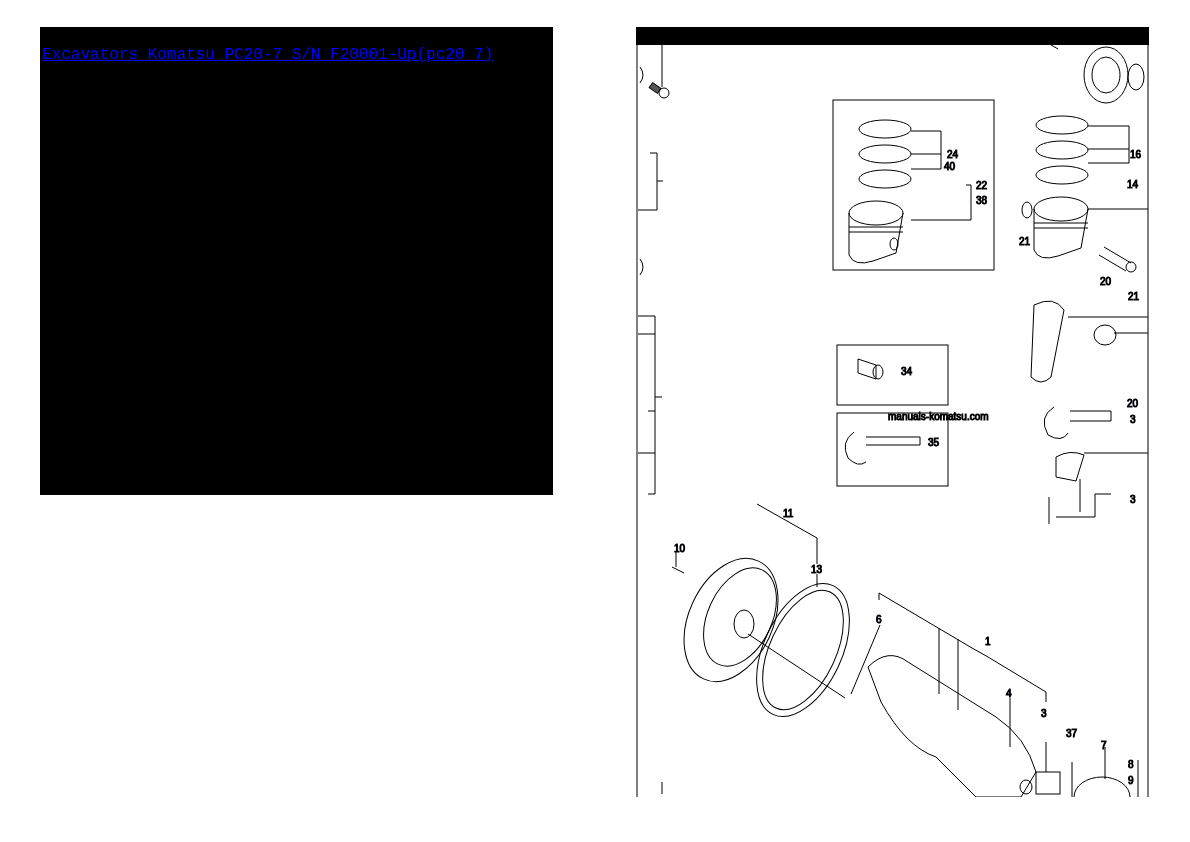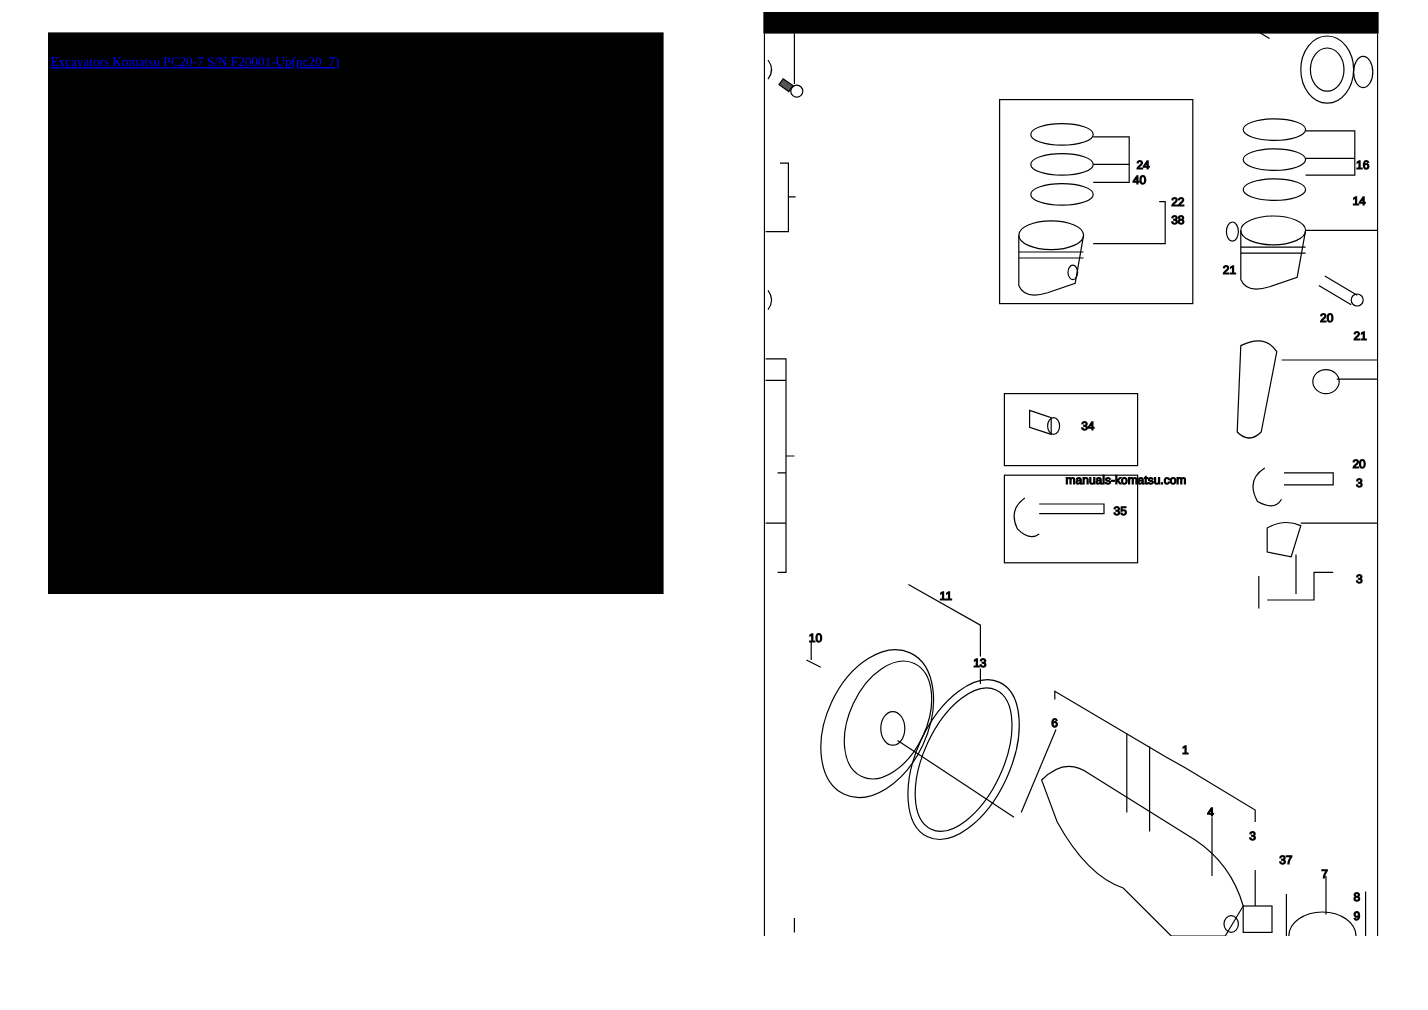--- a/index.html
+++ b/index.html
@@ -1,19 +1,19 @@
 <!DOCTYPE html>
 <html><head>
 <meta charset="utf-8">
 <style>
   html, body { margin:0; padding:0; }
   body { width:1190px; height:842px; background:#ffffff; position:relative; overflow:hidden; font-family:"Liberation Serif", serif; }
   .left-panel { position:absolute; left:40px; top:27px; width:513px; height:468px; background:#000000; }
-  .left-panel a { position:absolute; left:2px; top:19px; font-size:11px; color:#0000ff; text-decoration:underline; white-space:nowrap; font-family:Liberation Serif, serif; }
-  .diagram { position:absolute; left:636px; top:10px; width:513px; height:770px; background:#ffffff; overflow:hidden; }
+  .left-panel a { position:absolute; left:2px; top:19px; font-size:16px; color:#0000ff; text-decoration:underline; white-space:nowrap; font-family:Liberation Mono, monospace; }
+  .diagram { position:absolute; left:636px; top:27px; width:513px; height:770px; background:#ffffff; overflow:hidden; }
   .diagram-header { position:absolute; left:0; top:0; width:513px; height:18px; background:#000000; }
   .diagram svg { position:absolute; left:0; top:0; }
   .lbl { font-family:"Liberation Sans", sans-serif; font-size:10px; fill:#1a1ad6; }
   .wm { font-family:"Liberation Sans", sans-serif; font-size:10px; fill:#333333; }
 </style>
 </head>
 <body>
 
 <div class="left-panel">
   <a>Excavators Komatsu PC20-7 S/N F20001-Up(pc20_7)</a>

